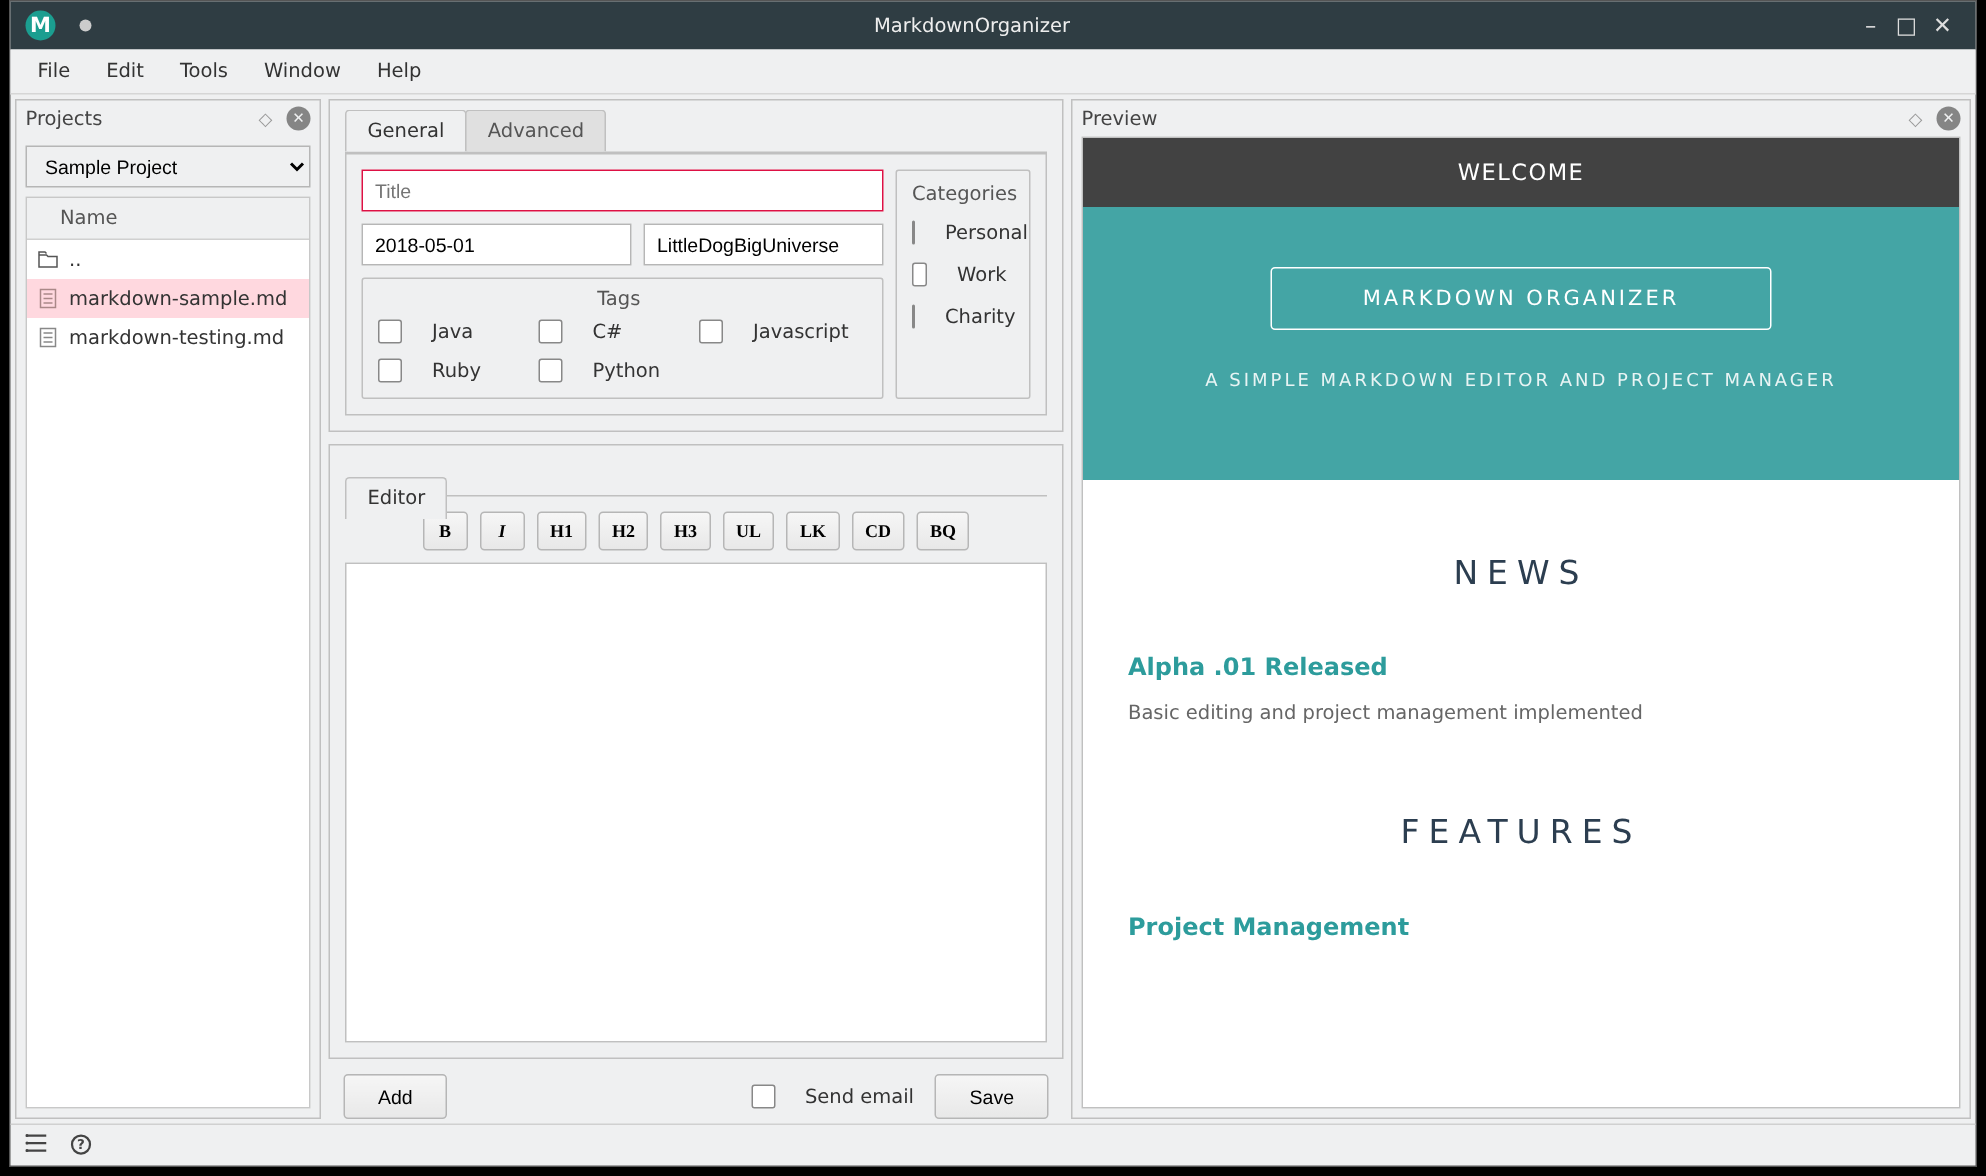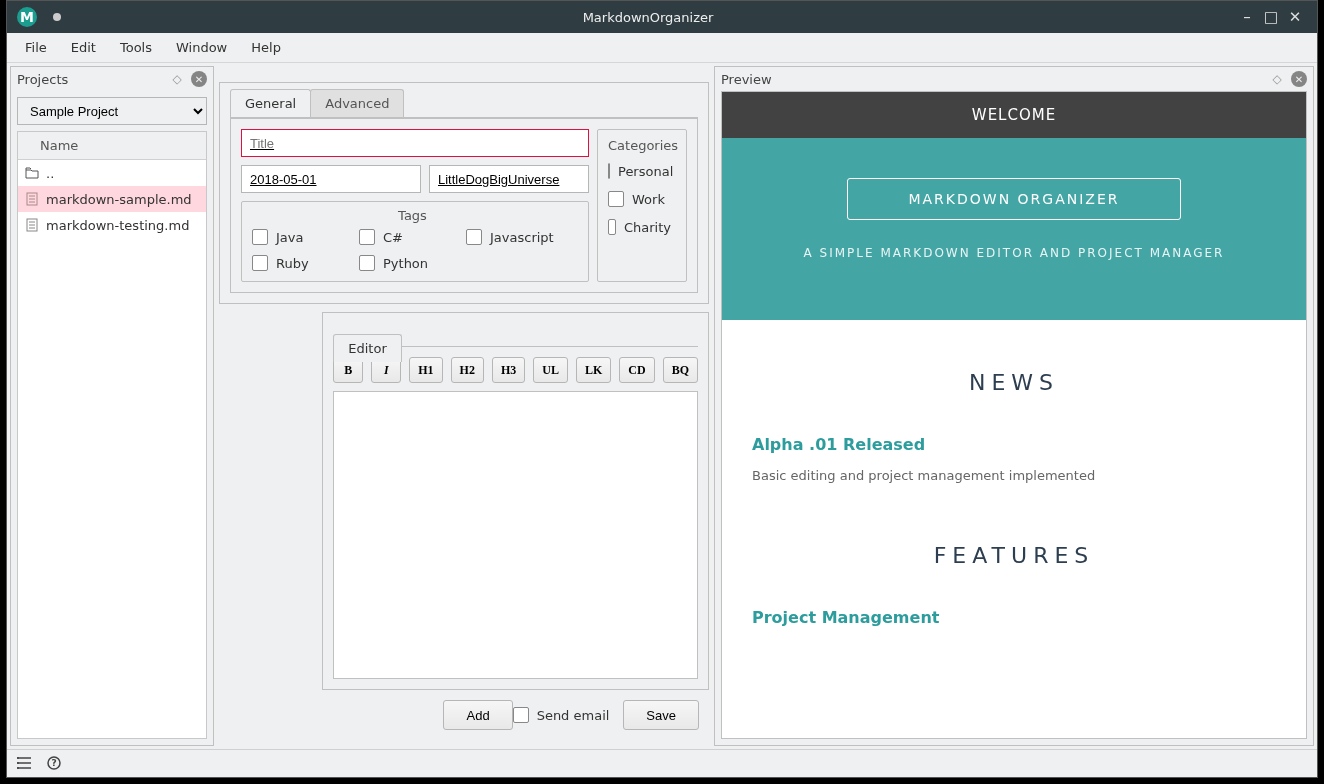--- a/index.html
+++ b/index.html
@@ -12,21 +12,21 @@
   .titlebar .title { flex: 1; text-align: center; font-size: 13px; color: #eee; }
   .titlebar .winbtn { width: 24px; text-align: center; font-size: 15px; color: #ddd; cursor: pointer; }
   
   .menubar { height: 30px; display: flex; align-items: center; padding: 0 8px; gap: 4px; border-bottom: 1px solid #d6d6d6; background: #eff0f1; }
   .menubar .menuitem { padding: 4px 10px; cursor: pointer; }
   
   .main { flex: 1; display: flex; padding: 0; overflow: hidden; }
   
   .panel { border: 1px solid #c0c0c0; background: #eff0f1; display: flex; flex-direction: column; }
   .panel#projects { width: 204px; margin: 3px 3px 3px 3px; }
-  .panel#center { flex: 1; margin: 19px 2px; border: none; background: transparent; align-items: flex-end; }
+  .panel#center { flex: 1; margin: 3px 2px; border: none; background: transparent; }
   .panel#preview { width: 600px; margin: 3px 3px 3px 3px; }
   .panel-header { height: 24px; display: flex; align-items: center; padding: 0 6px; font-size: 13px; color: #444; position: relative; }
   .panel-header .phicons { margin-left: auto; display: flex; align-items: center; gap: 6px; }
   .panel-header .phicon { color: #999; font-size: 12px; width: 16px; height: 16px; display:flex; align-items:center; justify-content:center; }
   .panel-header .phicon.close { background: #858585; color: #eff0f1; border-radius: 50%; font-size: 10px; }
   .panel-body { flex: 1; display: flex; flex-direction: column; padding: 6px; gap: 6px; overflow: hidden; }
   
   .select { width: 100%; height: 28px; border: 1px solid #b6b6b6; background: #eff0f1; padding: 0 8px; font-size: 13px; }
   .textinput { width: 100%; height: 28px; border: 1px solid #b6b6b6; background: #fff; padding: 0 8px; font-size: 13px; }
   .textinput.red { border: 1px solid #d14; }
@@ -34,26 +34,26 @@
   .filetable .thead { background: #eff0f1; border-bottom: 1px solid #d0d0d0; padding: 6px 22px; font-size: 13px; color: #555; }
   .filetable .row { display: flex; align-items: center; height: 26px; padding: 0 6px; gap: 6px; cursor: pointer; font-size: 13px; }
   .filetable .row.sel { background: #ffd8df; }
   .filetable .row .icon { width: 16px; height: 16px; display: inline-flex; align-items: center; justify-content: center; color: #555; font-size: 12px; }
   
   .tabs { display: flex; border-bottom: 1px solid #c0c0c0; margin-top: 6px; }
   .tab { padding: 6px 14px; background: #e0e0e0; border: 1px solid #c0c0c0; border-bottom: none; margin-right: -1px; cursor: pointer; font-size: 13px; color: #555; border-top-left-radius: 3px; border-top-right-radius: 3px; }
   .tab.active { background: #eff0f1; color: #333; position: relative; z-index: 1; }
   .tabpane { border: 1px solid #c0c0c0; border-top: none; padding: 10px; background: #eff0f1; }
   .formrow { display: flex; gap: 8px; margin-bottom: 8px; }
-  .formrow .textinput { flex: 1; text-decoration: underline; }
+  .formrow .textinput { flex: 1; }
   .fieldset { border: 1px solid #c0c0c0; border-radius: 2px; padding: 6px 15px 10px 10px; }
   .fieldset .legend { text-align: center; font-size: 13px; color: #555; margin-bottom: 6px; }
   .chk-grid { display: grid; grid-template-columns: repeat(3, 1fr); row-gap: 10px; }
   .chk-col { display: flex; flex-direction: column; gap: 12px; }
-  .chk { display: flex; align-items: center; gap: 8px; font-size: 13px; cursor: pointer; }
+  .chk { display: flex; align-items: center; gap: 20px; font-size: 13px; cursor: pointer; }
   .chk .box { width: 16px; height: 16px; border: 1px solid #888; border-radius: 2px; background: #fff; }
   .general-row { display: flex; gap: 8px; align-items: stretch; }
   .general-left { flex: 1; display: flex; flex-direction: column; }
   .general-right { width: 90px; }
   .categories .legend-left { font-size: 13px; color: #555; margin: 2px 0 10px 0; }
   
   .editor-section { margin-top: 8px; border: 1px solid #c0c0c0; background: #eff0f1; padding: 0 10px 10px 10px; display: flex; flex-direction: column; flex: 1; }
   .editor-tabs { position: relative; }
   .editor-tabs .tab { position: relative; top: 16px; margin-top: -1px; }
   .toolbar { display: flex; justify-content: center; gap: 8px; padding: 10px 0 8px 0; }

